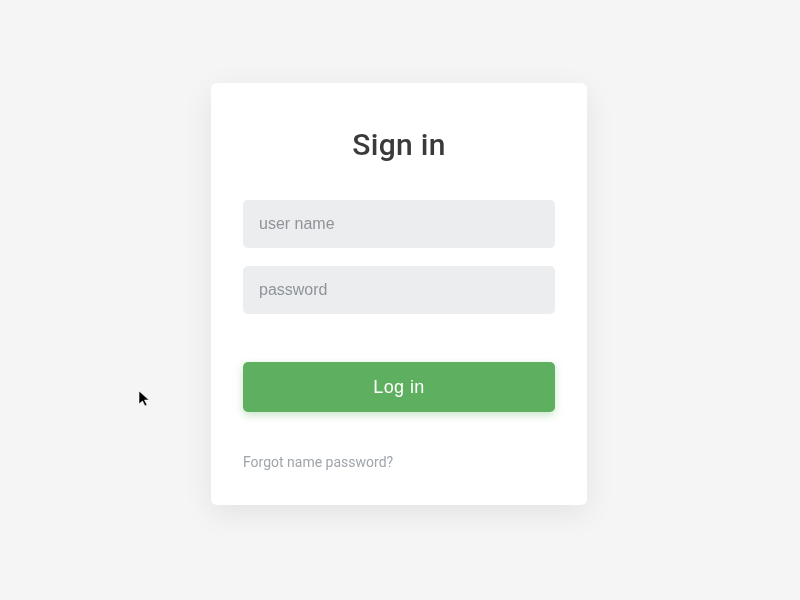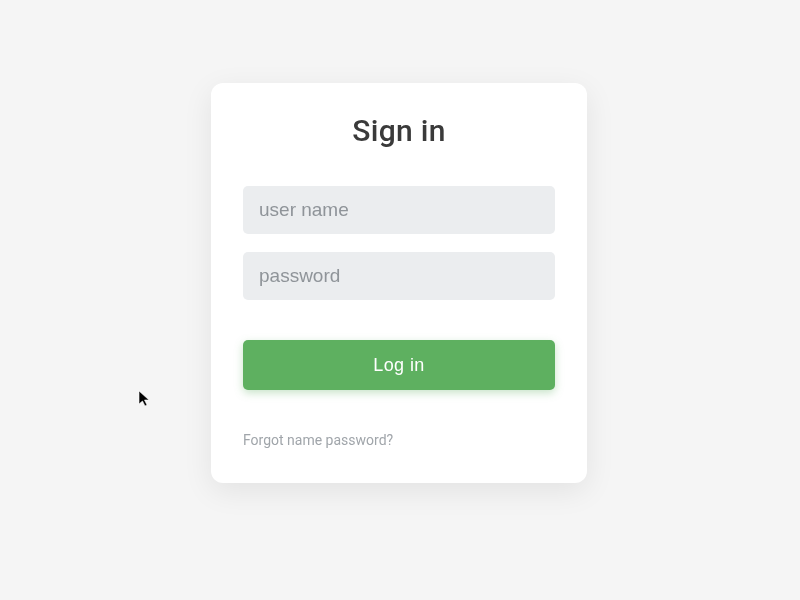--- a/index.html
+++ b/index.html
@@ -13,51 +13,51 @@
       background: #f5f5f5;
       font-family: -apple-system, BlinkMacSystemFont, "Segoe UI", Roboto, "Helvetica Neue", Arial, sans-serif;
       overflow: hidden;
     }
     .card {
       position: absolute;
       left: 211px;
       top: 83px;
       width: 376px;
       background: #ffffff;
-      border-radius: 12px;
+      border-radius: 6px;
       box-shadow: 0 8px 30px rgba(0,0,0,0.08);
-      padding: 30px 32px 34px 32px;
+      padding: 44px 32px 34px 32px;
     }
     .title {
       text-align: center;
       font-size: 30px;
       font-weight: 500;
       color: #3a3a3a;
       letter-spacing: 0.3px;
       margin-bottom: 38px;
     }
     .field {
       width: 100%;
       height: 48px;
       background: #ebedef;
       border: none;
       border-radius: 5px;
       padding: 0 16px;
-      font-size: 19px;
+      font-size: 16px;
       color: #555;
       margin-bottom: 18px;
       outline: none;
     }
     .field::placeholder {
       color: #8f9499;
     }
     .login-btn {
       width: 100%;
       height: 50px;
-      margin-top: 22px;
+      margin-top: 30px;
       background: #5eb060;
       border: none;
       border-radius: 5px;
       color: #ffffff;
       font-size: 18px;
       font-weight: 400;
       letter-spacing: 0.4px;
       cursor: pointer;
       box-shadow: 0 3px 8px rgba(94,176,96,0.35);
     }

